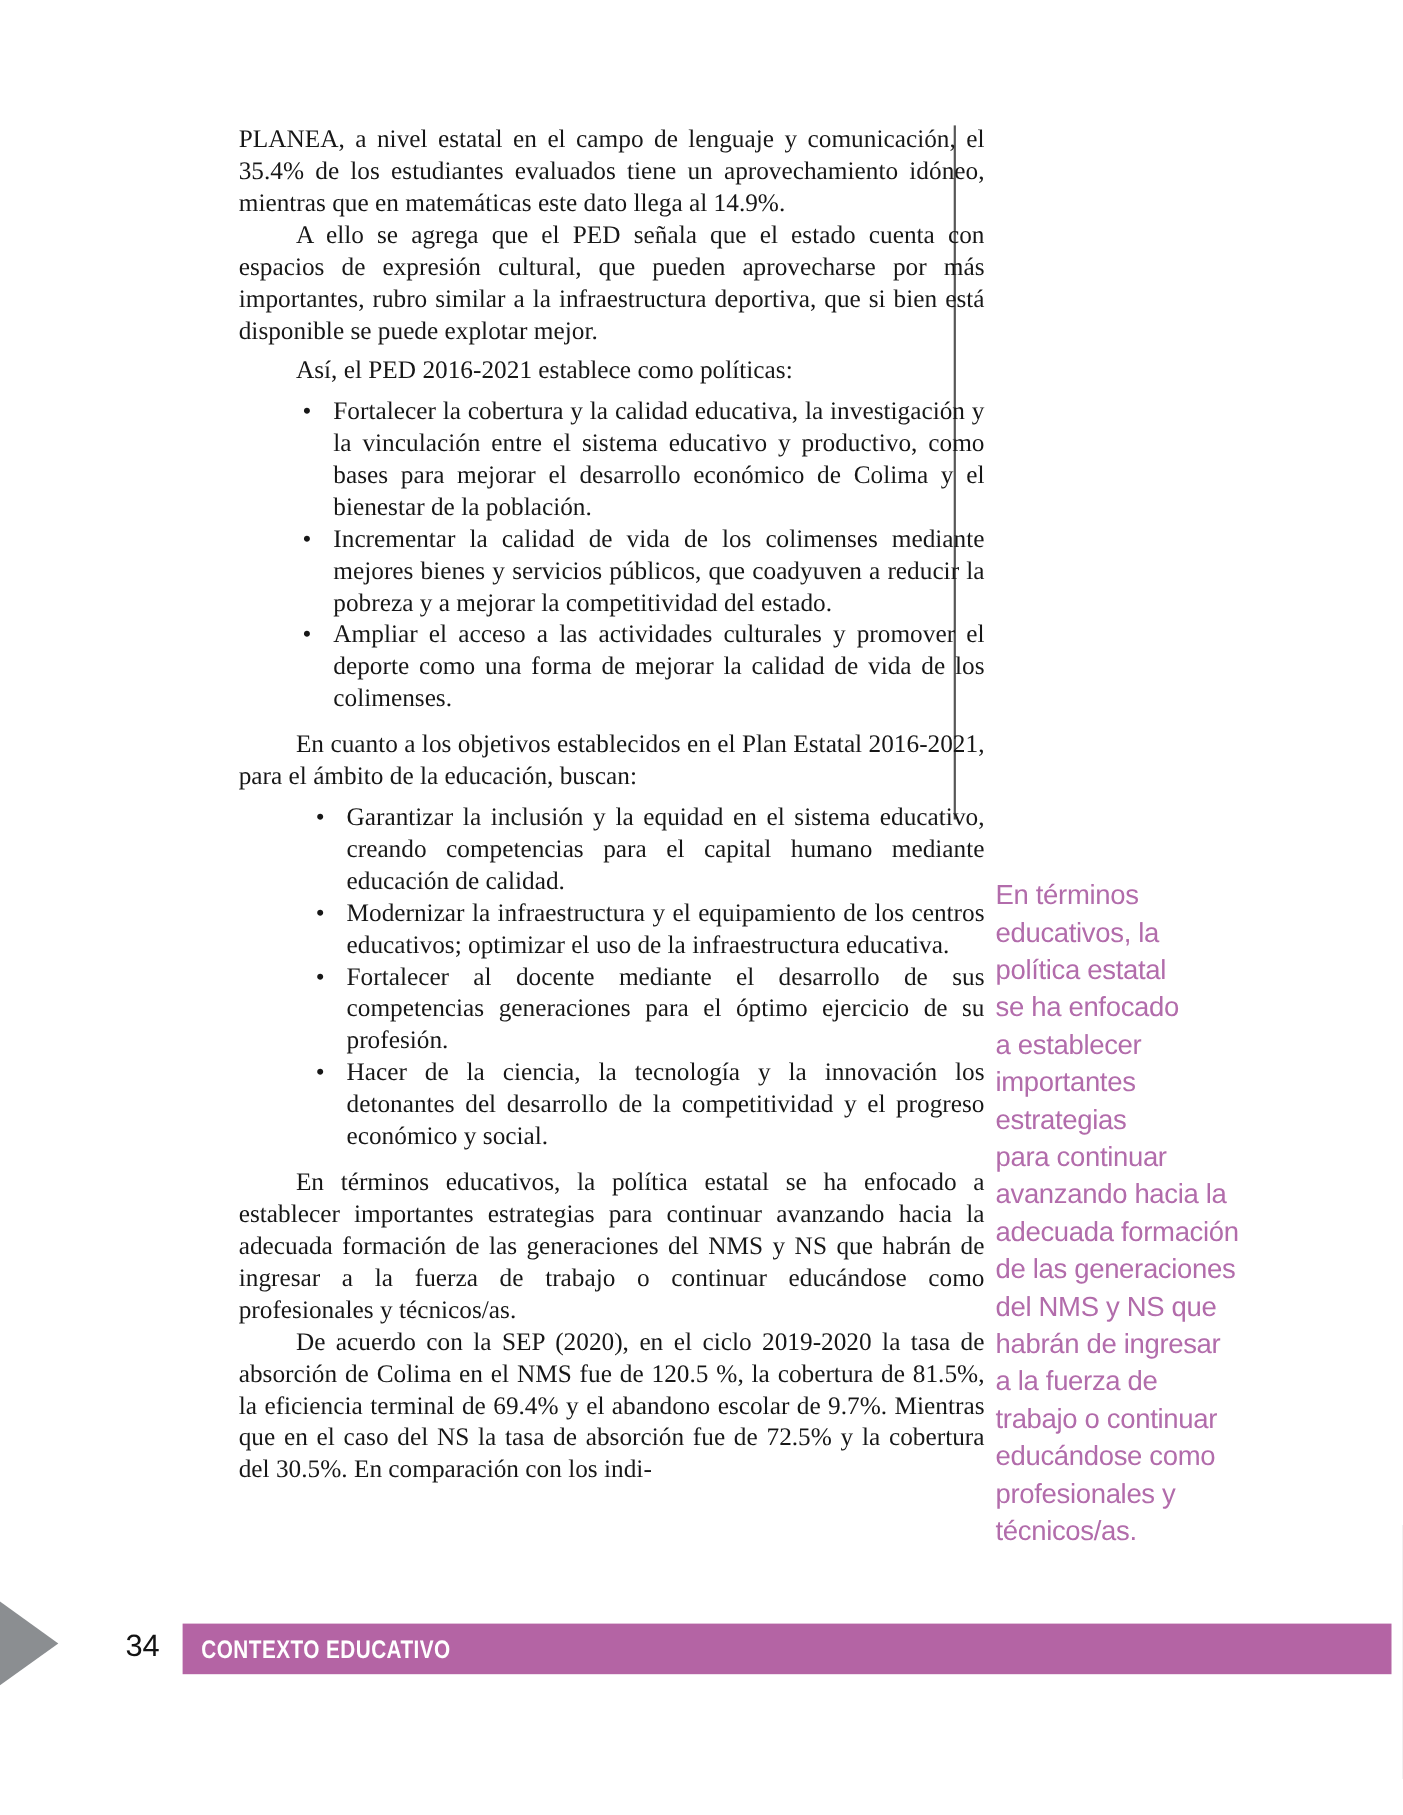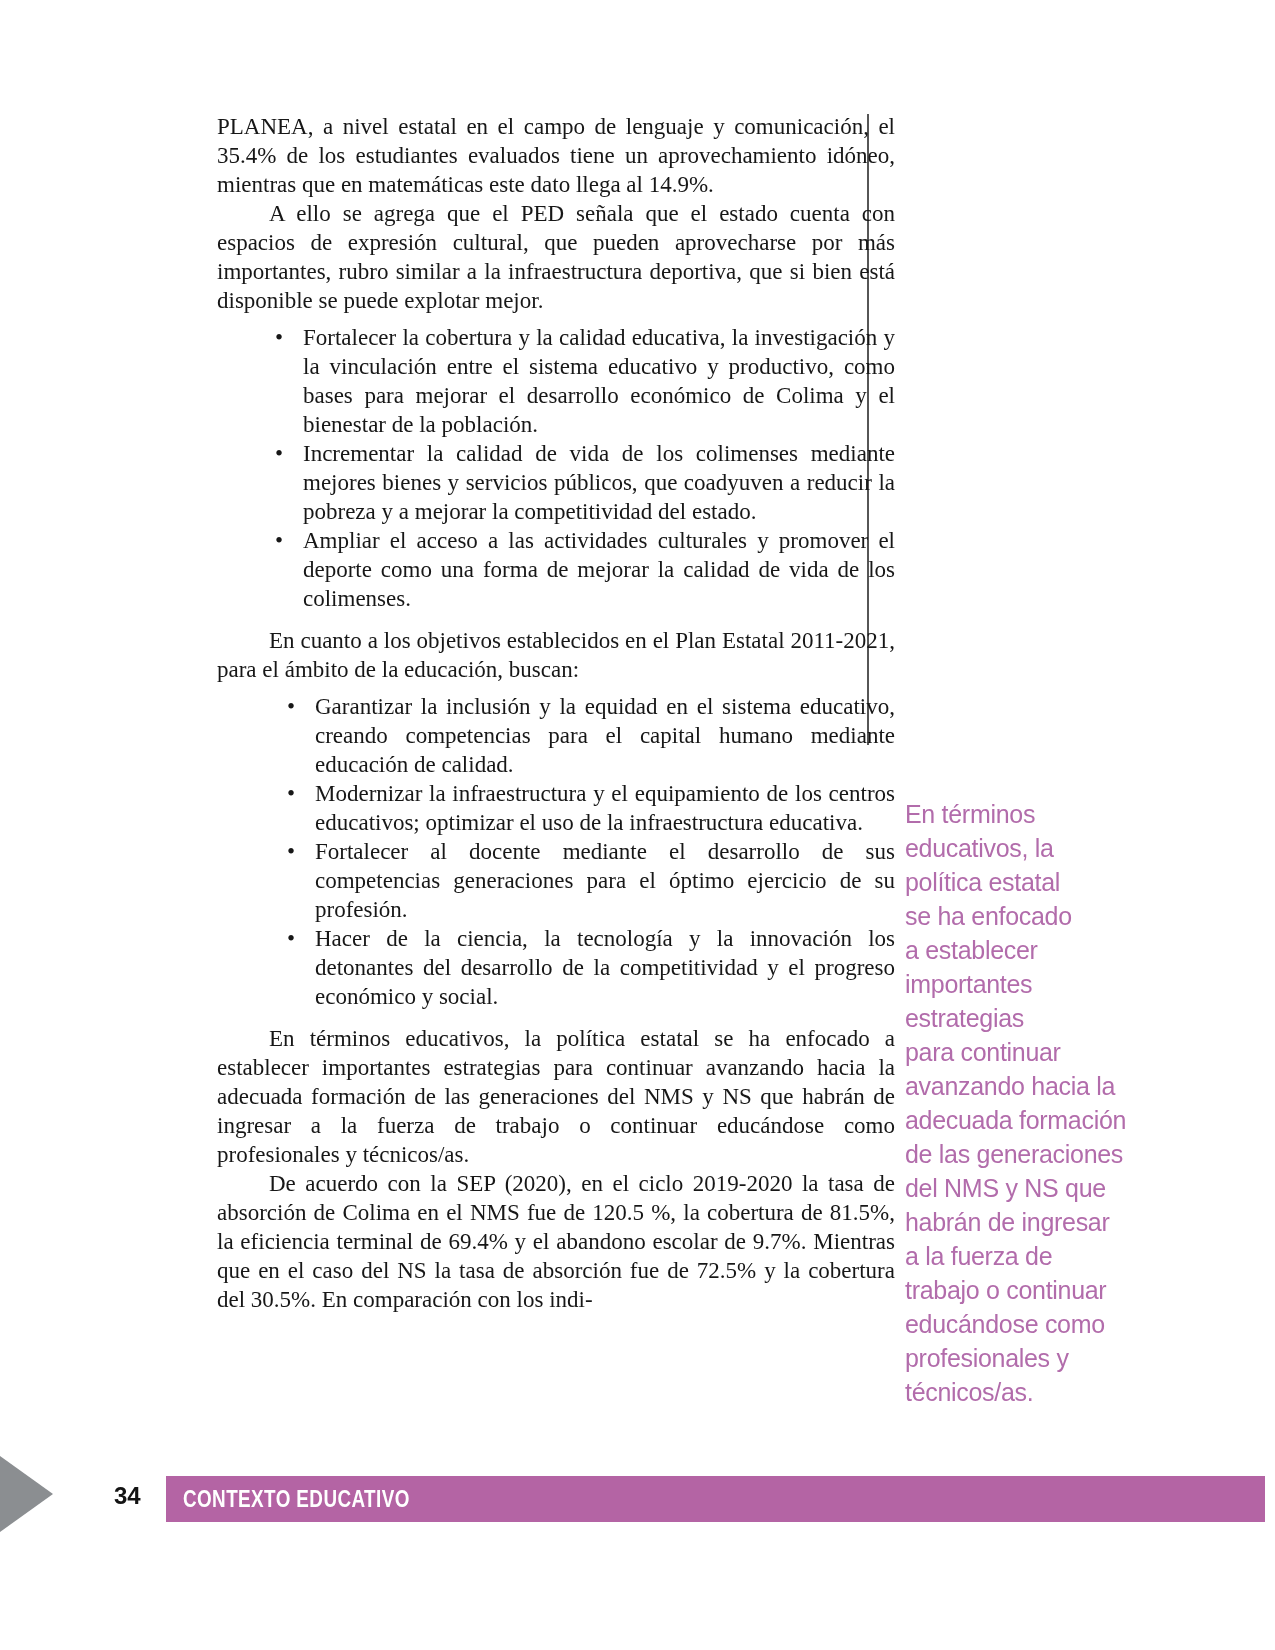--- a/index.html
+++ b/index.html
@@ -55,22 +55,22 @@
     left:0;top:1456px;
     width:0;height:0;
     border-top:38px solid transparent;
     border-bottom:38px solid transparent;
     border-left:53px solid #8b8e91;
   }
   .page-num{
     position:absolute;
     left:114px;top:1481px;
     font-family:"Liberation Sans", sans-serif;
-    font-weight:bold;
-    font-size:24px;line-height:30px;
+    font-weight:normal;
+    font-size:28px;line-height:30px;
     color:#131313;
     text-align:center;
   }
   .banner{
     position:absolute;
     left:166px;top:1476px;
     width:1099px;height:46px;
     display:flex;align-items:center;
     padding-left:17px;box-sizing:border-box;
   }
@@ -88,37 +88,38 @@
 </head>
 <body>
 
 <div class="page">
 
   <div class="divider"></div>
 
   <main class="main-col">
     <p class="para">PLANEA, a nivel estatal en el campo de lenguaje y comunicación, el 35.4% de los estudiantes evaluados tiene un aprovechamiento idóneo, mientras que en matemáticas este dato llega al 14.9%.</p>
     <p class="para indent">A ello se agrega que el PED señala que el estado cuenta con espacios de expresión cultural, que pueden aprovecharse por más importantes, rubro similar a la infraestructura deportiva, que si bien está disponible se puede explotar mejor.</p>
+    <p class="para indent gap-sm">Así, el PED 2016-2021 establece como políticas:</p>
 
     <div class="bullets group-a">
       <div class="bullet-row">
         <span class="bullet-marker">•</span>
         <span class="bullet-text">Fortalecer la cobertura y la calidad educativa, la investigación y la vinculación entre el sistema educativo y productivo, como bases para mejorar el desarrollo económico de Colima y el bienestar de la población.</span>
       </div>
       <div class="bullet-row">
         <span class="bullet-marker">•</span>
         <span class="bullet-text">Incrementar la calidad de vida de los colimenses mediante mejores bienes y servicios públicos, que coadyuven a reducir la pobreza y a mejorar la competitividad del estado.</span>
       </div>
       <div class="bullet-row">
         <span class="bullet-marker">•</span>
         <span class="bullet-text">Ampliar el acceso a las actividades culturales y promover el deporte como una forma de mejorar la calidad de vida de los colimenses.</span>
       </div>
     </div>
 
-    <p class="para indent gap-md">En cuanto a los objetivos establecidos en el Plan Estatal 2011-2021, para el ámbito de la educación, buscan:</p>
+    <p class="para indent gap-md">En cuanto a los objetivos establecidos en el Plan Estatal 2016-2021, para el ámbito de la educación, buscan:</p>
 
     <div class="bullets group-b">
       <div class="bullet-row">
         <span class="bullet-marker">•</span>
         <span class="bullet-text">Garantizar la inclusión y la equidad en el sistema educativo, creando competencias para el capital humano mediante educación de calidad.</span>
       </div>
       <div class="bullet-row">
         <span class="bullet-marker">•</span>
         <span class="bullet-text">Modernizar la infraestructura y el equipamiento de los centros educativos; optimizar el uso de la infraestructura educativa.</span>
       </div>

